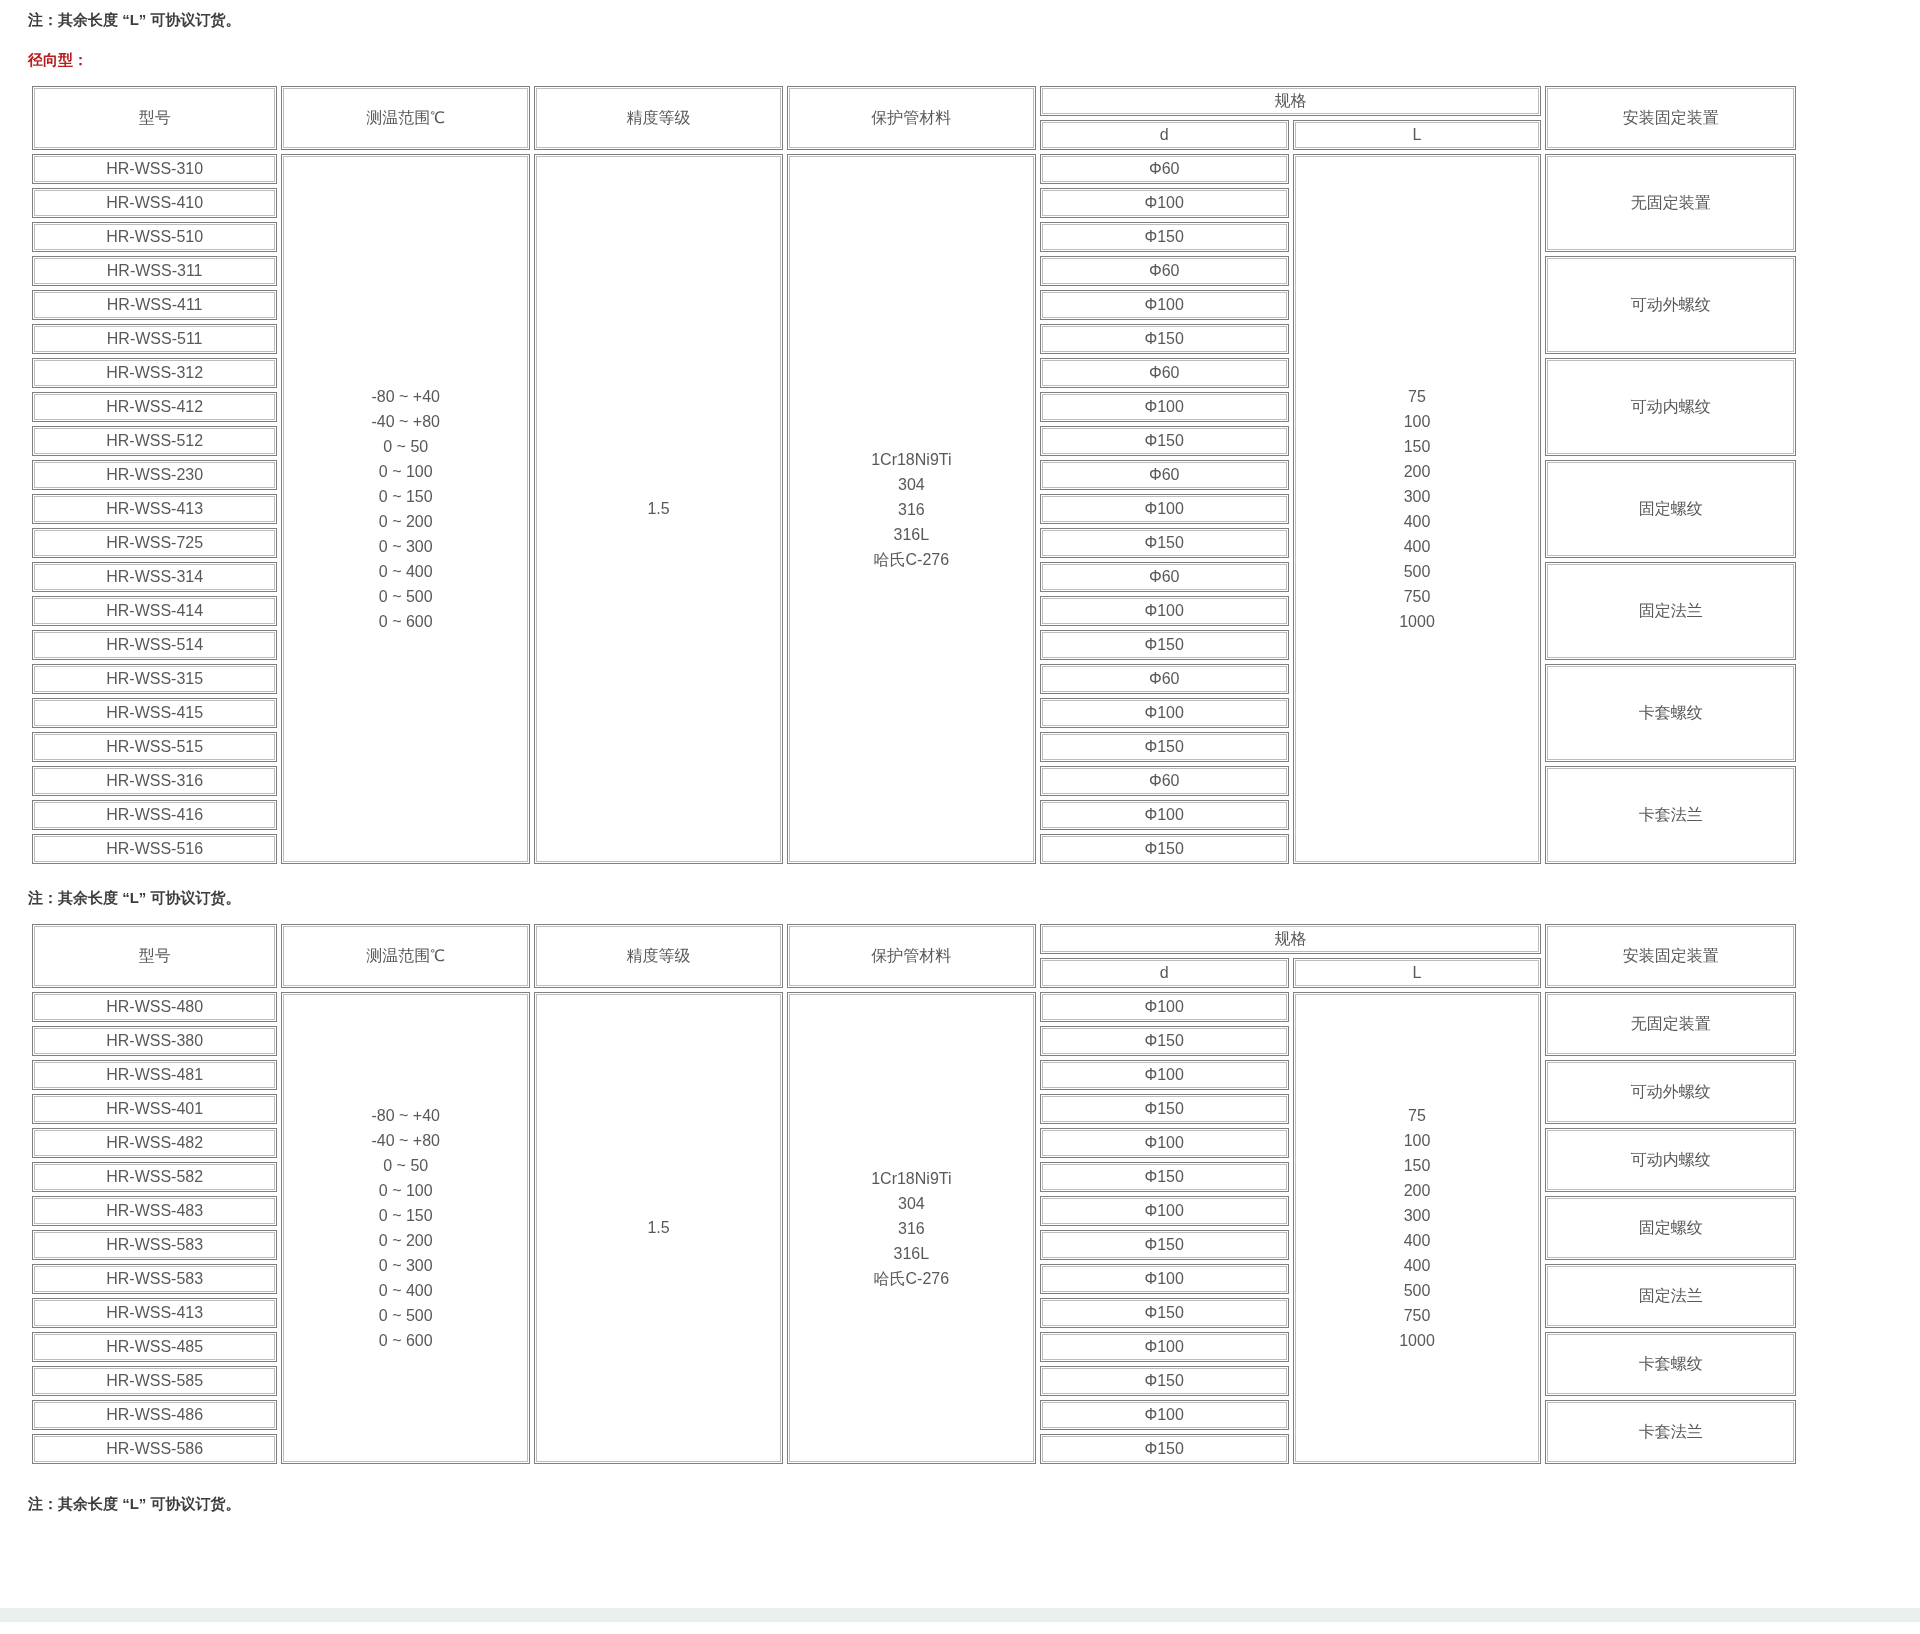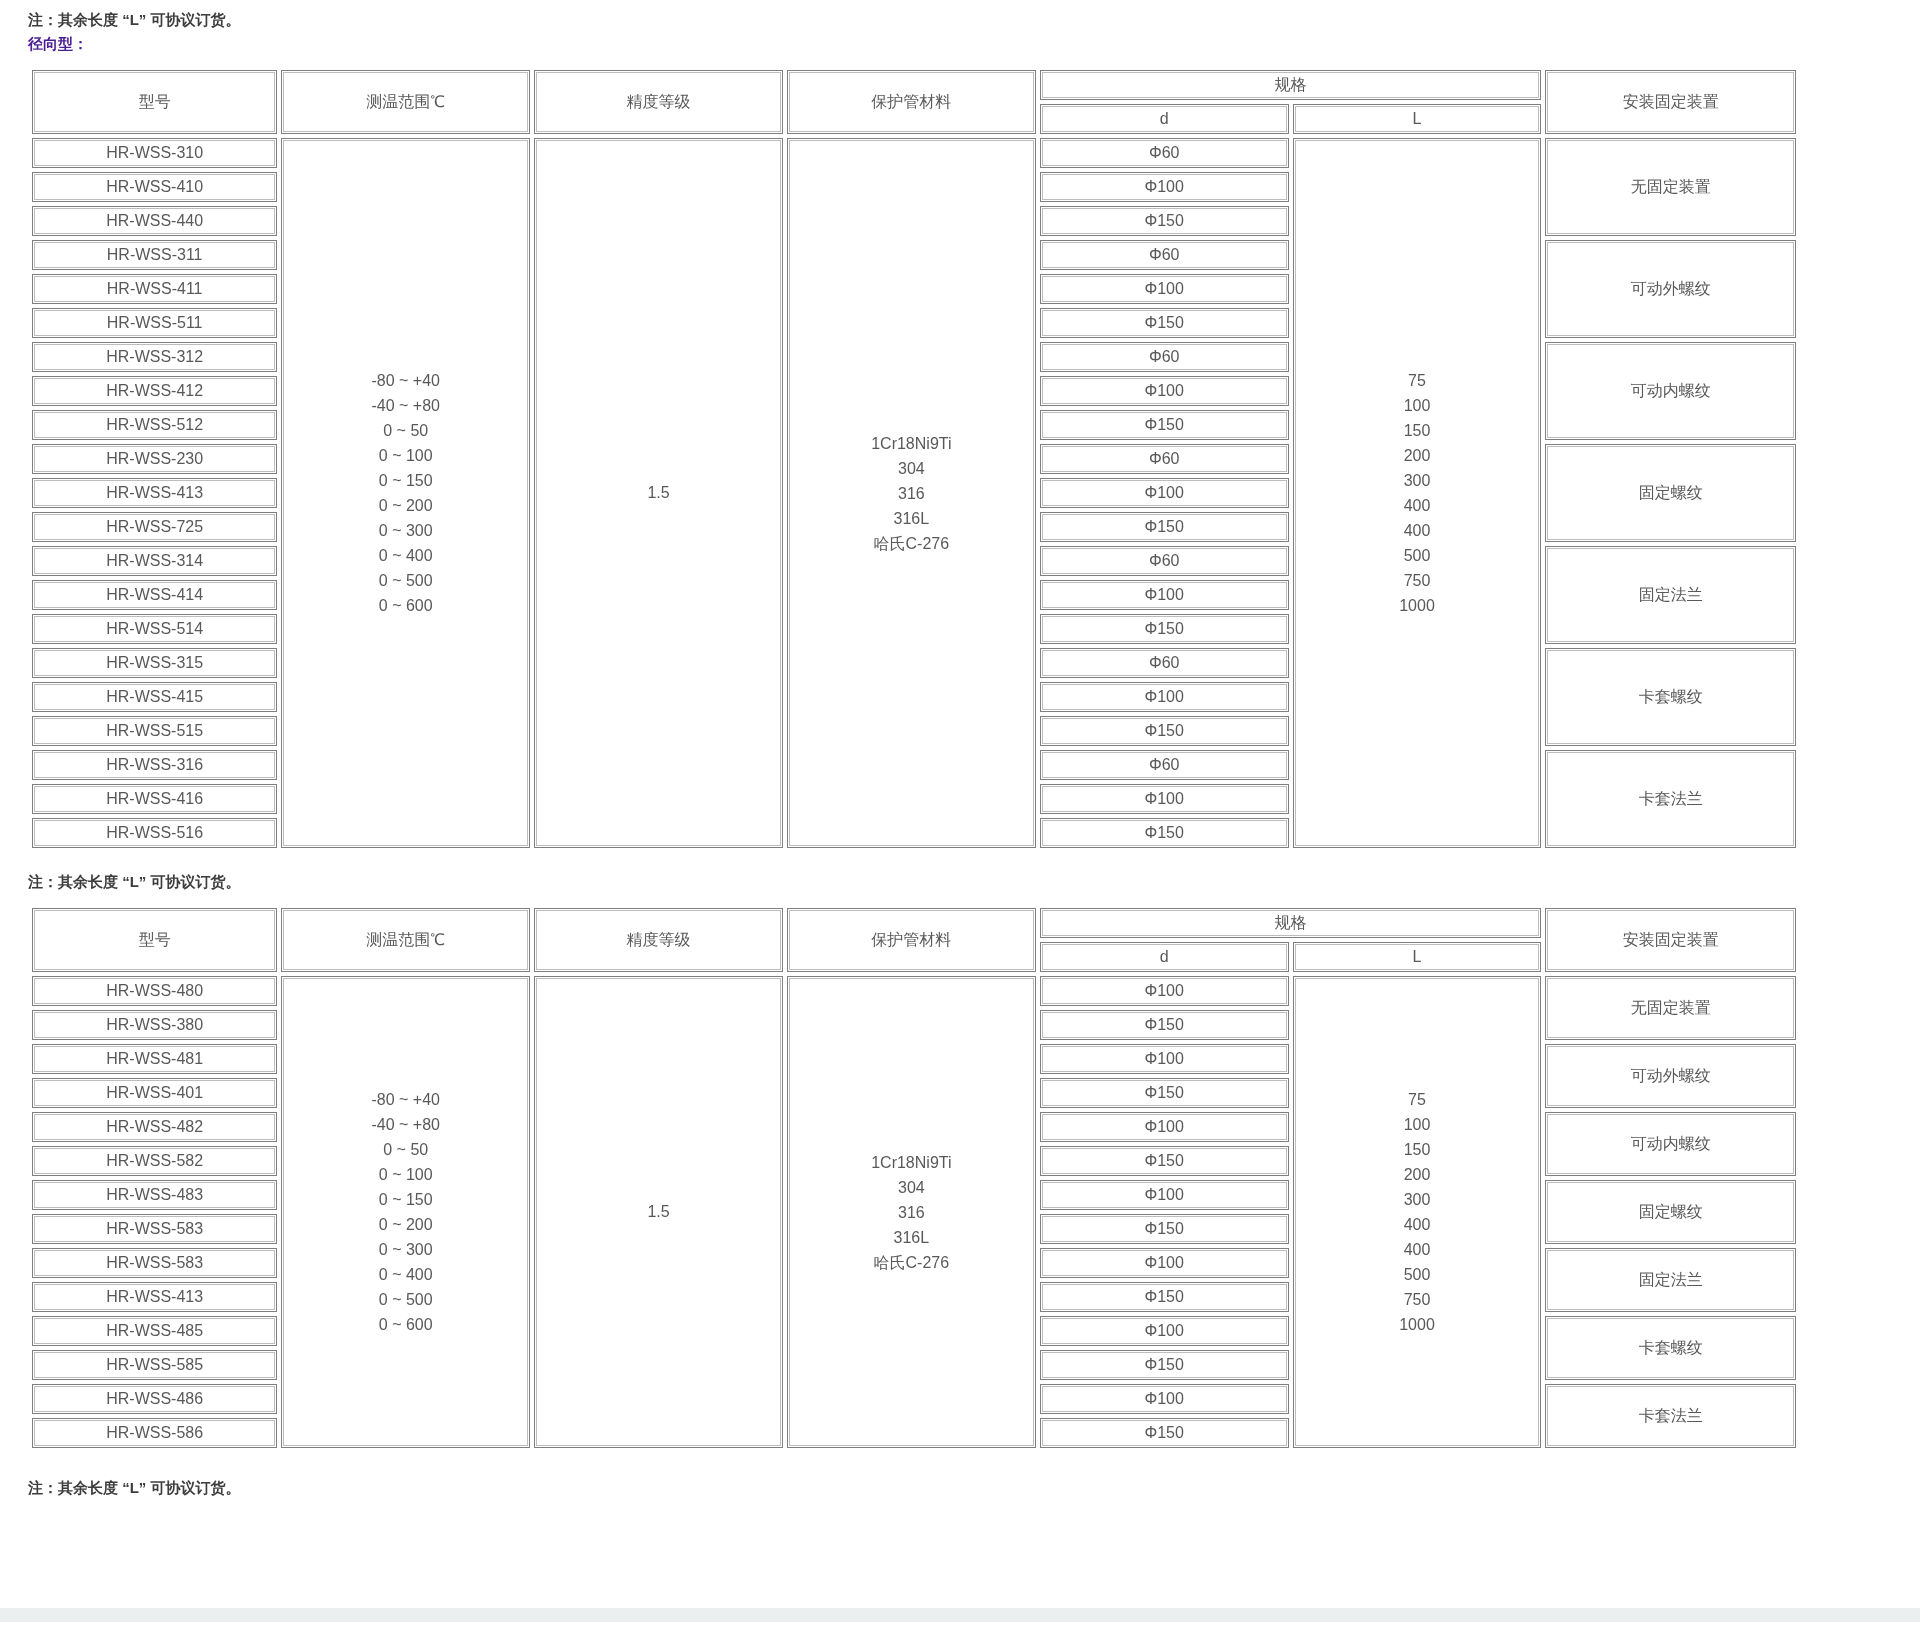--- a/index.html
+++ b/index.html
@@ -4,21 +4,21 @@
 <style>
   html,body{margin:0;padding:0;}
   body{
     width:1920px;height:1634px;position:relative;background:#ffffff;
     font-family:"Liberation Sans",sans-serif;color:#595959;overflow:hidden;
   }
   .content{padding:10px 7px 0 28px;}
   .note{font-size:15px;font-weight:bold;color:#3d3d3d;line-height:20px;margin:0;}
   .note.mid{margin-top:20px;}
   .note.bottom{margin-top:26px;}
-  .section-label{font-size:15px;font-weight:bold;color:#4c1d95;line-height:20px;margin:4px 0 0 0;}
+  .section-label{font-size:15px;font-weight:bold;color:#b91c1c;line-height:20px;margin:20px 0 0 0;}
   table.spec{
     border-collapse:separate;border-spacing:4px;table-layout:fixed;
     width:1772px;margin-top:12px;
   }
   table.spec th, table.spec td{
     border:1px solid #7f7f7f;
     outline:1px solid #bdbdbd;outline-offset:-3px;
     background:#ffffff;
     text-align:center;vertical-align:middle;
     font-size:16px;font-weight:normal;color:#595959;
@@ -94,21 +94,21 @@
 500
 750
 1000</td>
         <td rowspan="3">无固定装置</td>
       </tr>
       <tr>
         <td>HR-WSS-410</td>
         <td>Φ100</td>
       </tr>
       <tr>
-        <td>HR-WSS-440</td>
+        <td>HR-WSS-510</td>
         <td>Φ150</td>
       </tr>
       <tr>
         <td>HR-WSS-311</td>
         <td>Φ60</td>
         <td rowspan="3">可动外螺纹</td>
       </tr>
       <tr>
         <td>HR-WSS-411</td>
         <td>Φ100</td>

